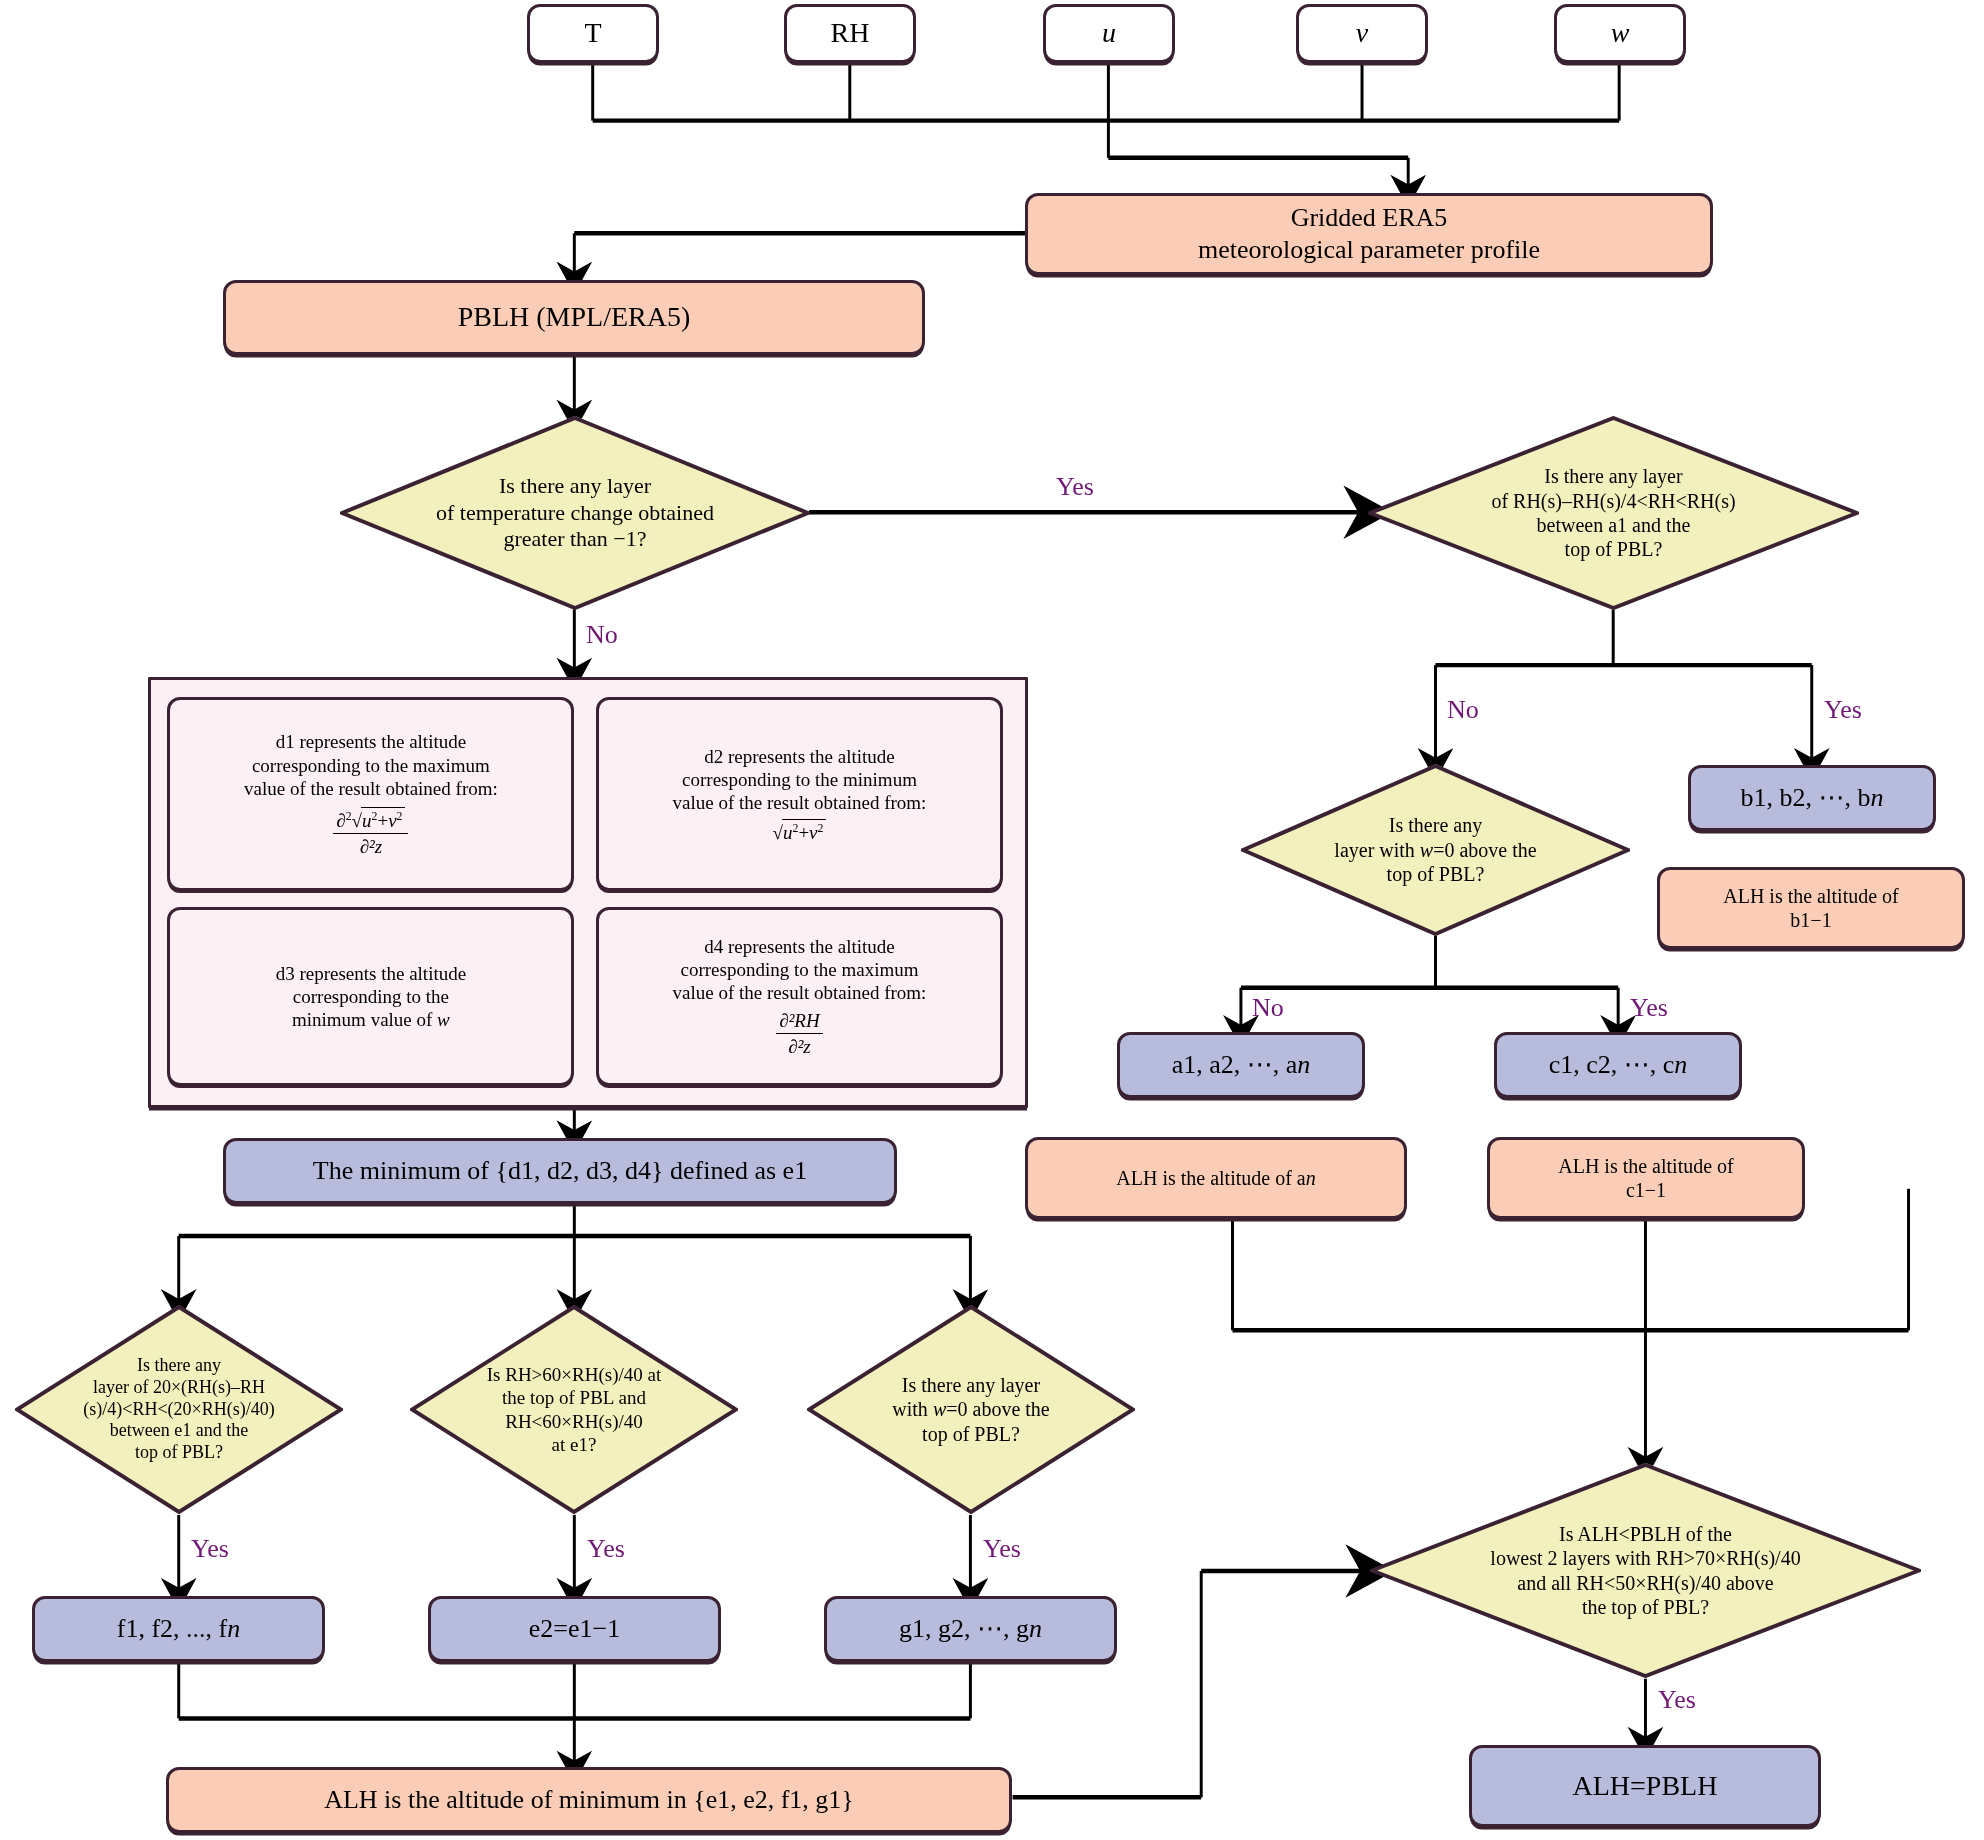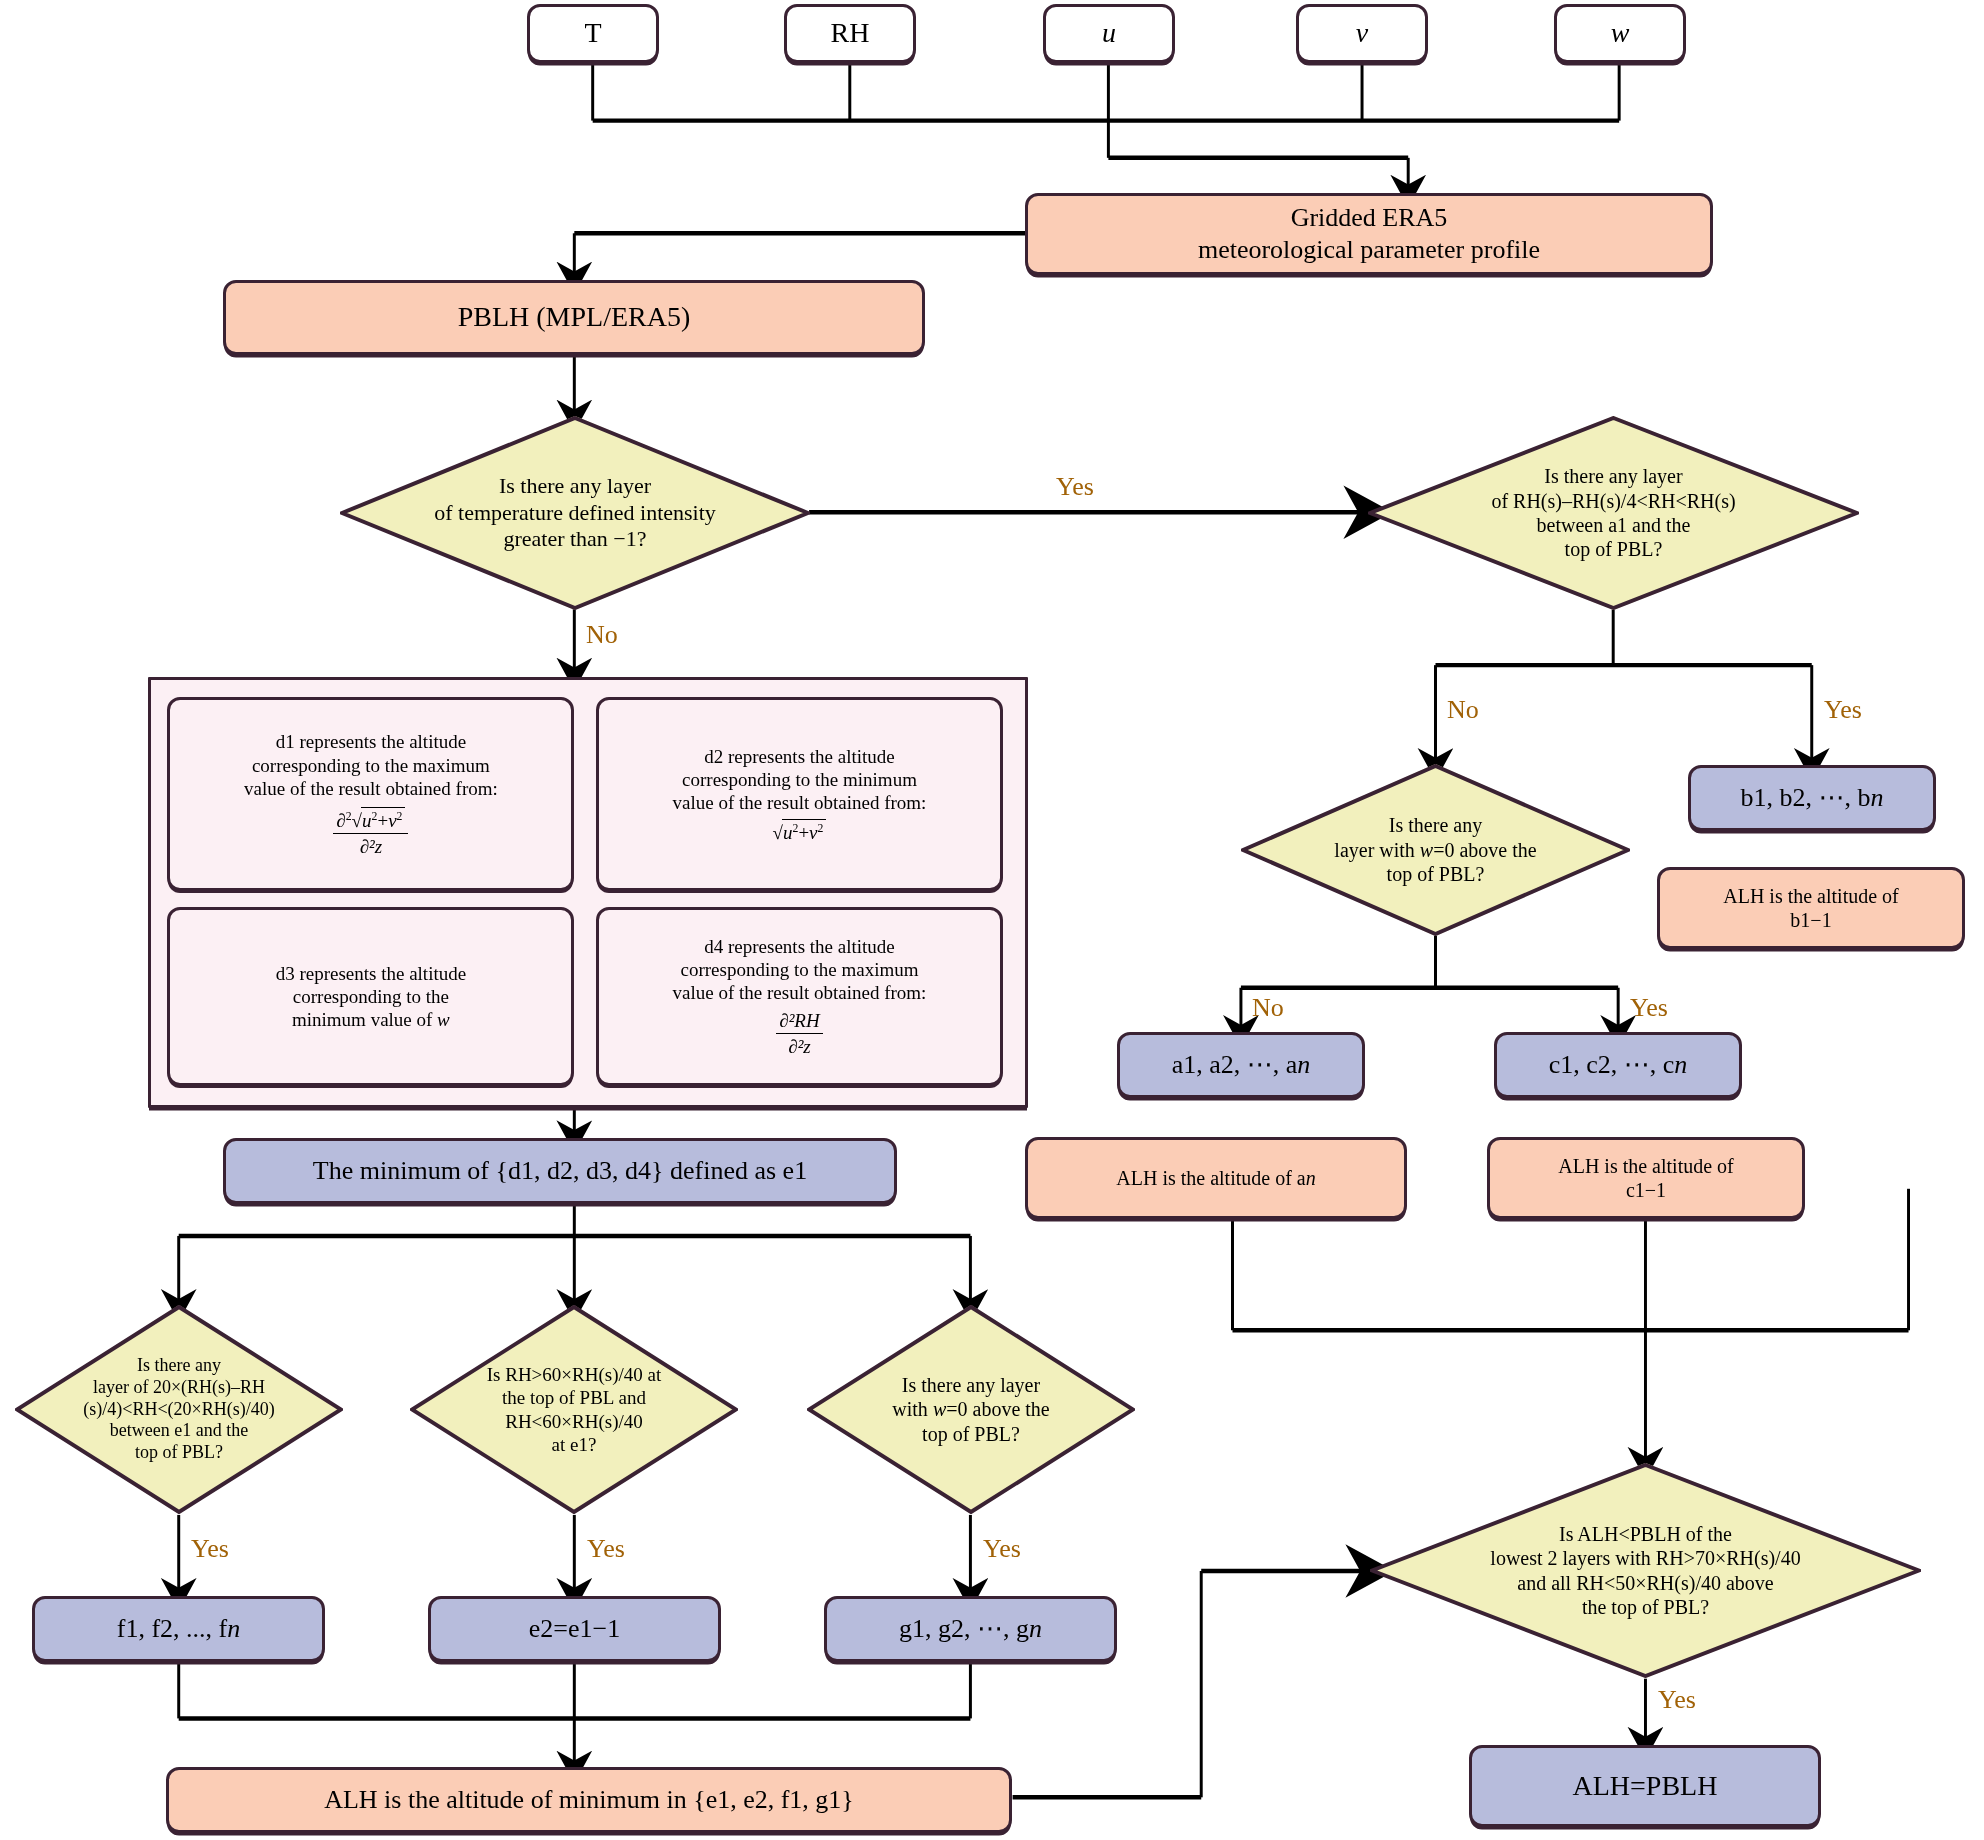--- a/index.html
+++ b/index.html
@@ -33,21 +33,21 @@
     position:absolute;left:0;top:0;width:100%;height:100%;
     background:#f2f0bd;
     clip-path:polygon(50% 0,100% 50%,50% 100%,0 50%);
     border:0;
   }
   .diamond .dborder{
     position:absolute;left:0;top:0;width:100%;height:100%;
   }
   .diamond .txt{position:relative;z-index:3;}
 
-  .edgelabel{position:absolute;color:#a16207;font-family:"Liberation Serif",serif;}
+  .edgelabel{position:absolute;color:#701a75;font-family:"Liberation Serif",serif;}
 
   .f36{font-size:18px;}
   .f38{font-size:19px;}
   .f40{font-size:20px;}
   .f44{font-size:22px;}
   .f48{font-size:20px;}
   .f52{font-size:26px;}
   .f56{font-size:28px;}
   .ital{font-style:italic;}
   .frac{display:inline-block;vertical-align:middle;text-align:center;}
@@ -161,21 +161,21 @@
     <div class="txt f56">PBLH (MPL/ERA5)</div>
   </div>
 
   <div class="node diamond" style="left:340px;top:416px;width:470px;height:194px;">
     <div class="dshape"></div>
     <svg class="dborder" viewBox="0 0 946 390" preserveAspectRatio="none">
       <polygon points="473,4 942,195 473,386 4,195" fill="none" stroke="#3a2233" stroke-width="8"></polygon>
     </svg>
     <div class="txt f44">
       <div>Is there any layer</div>
-      <div>of temperature defined intensity</div>
+      <div>of temperature change obtained</div>
       <div>greater than −1?</div>
     </div>
   </div>
 
   <div class="node diamond" style="left:1368px;top:416px;width:491px;height:194px;">
     <div class="dshape"></div>
     <svg class="dborder" viewBox="0 0 990 390" preserveAspectRatio="none">
       <polygon points="495,4 986,195 495,386 4,195" fill="none" stroke="#3a2233" stroke-width="8"></polygon>
     </svg>
     <div class="txt f40">

